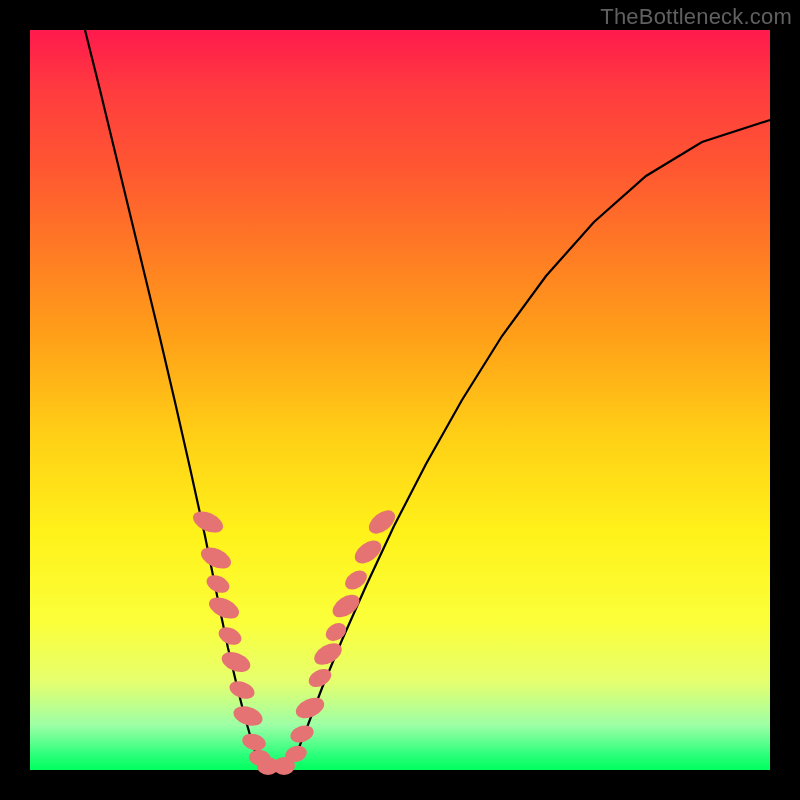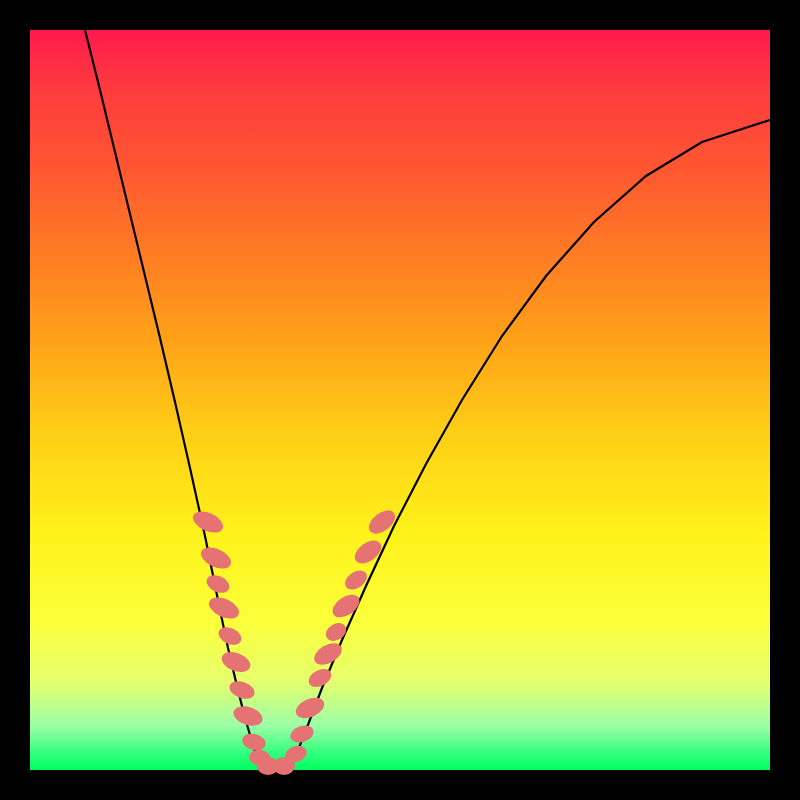--- a/index.html
+++ b/index.html
@@ -92,13 +92,14 @@
           <ellipse cx="298" cy="624" rx="9" ry="15" class="bead" transform="rotate(60 298 624)"></ellipse>
           <ellipse cx="306" cy="602" rx="8" ry="11" class="bead" transform="rotate(58 306 602)"></ellipse>
           <ellipse cx="316" cy="576" rx="9" ry="15" class="bead" transform="rotate(56 316 576)"></ellipse>
           <ellipse cx="326" cy="550" rx="8" ry="12" class="bead" transform="rotate(55 326 550)"></ellipse>
           <ellipse cx="338" cy="522" rx="9" ry="15" class="bead" transform="rotate(54 338 522)"></ellipse>
           <ellipse cx="352" cy="492" rx="9" ry="15" class="bead" transform="rotate(52 352 492)"></ellipse>
         </g>
     </svg>
   </div>
 
+  <div class="watermark">TheBottleneck.com</div>
 </div>
 
 </body></html>

